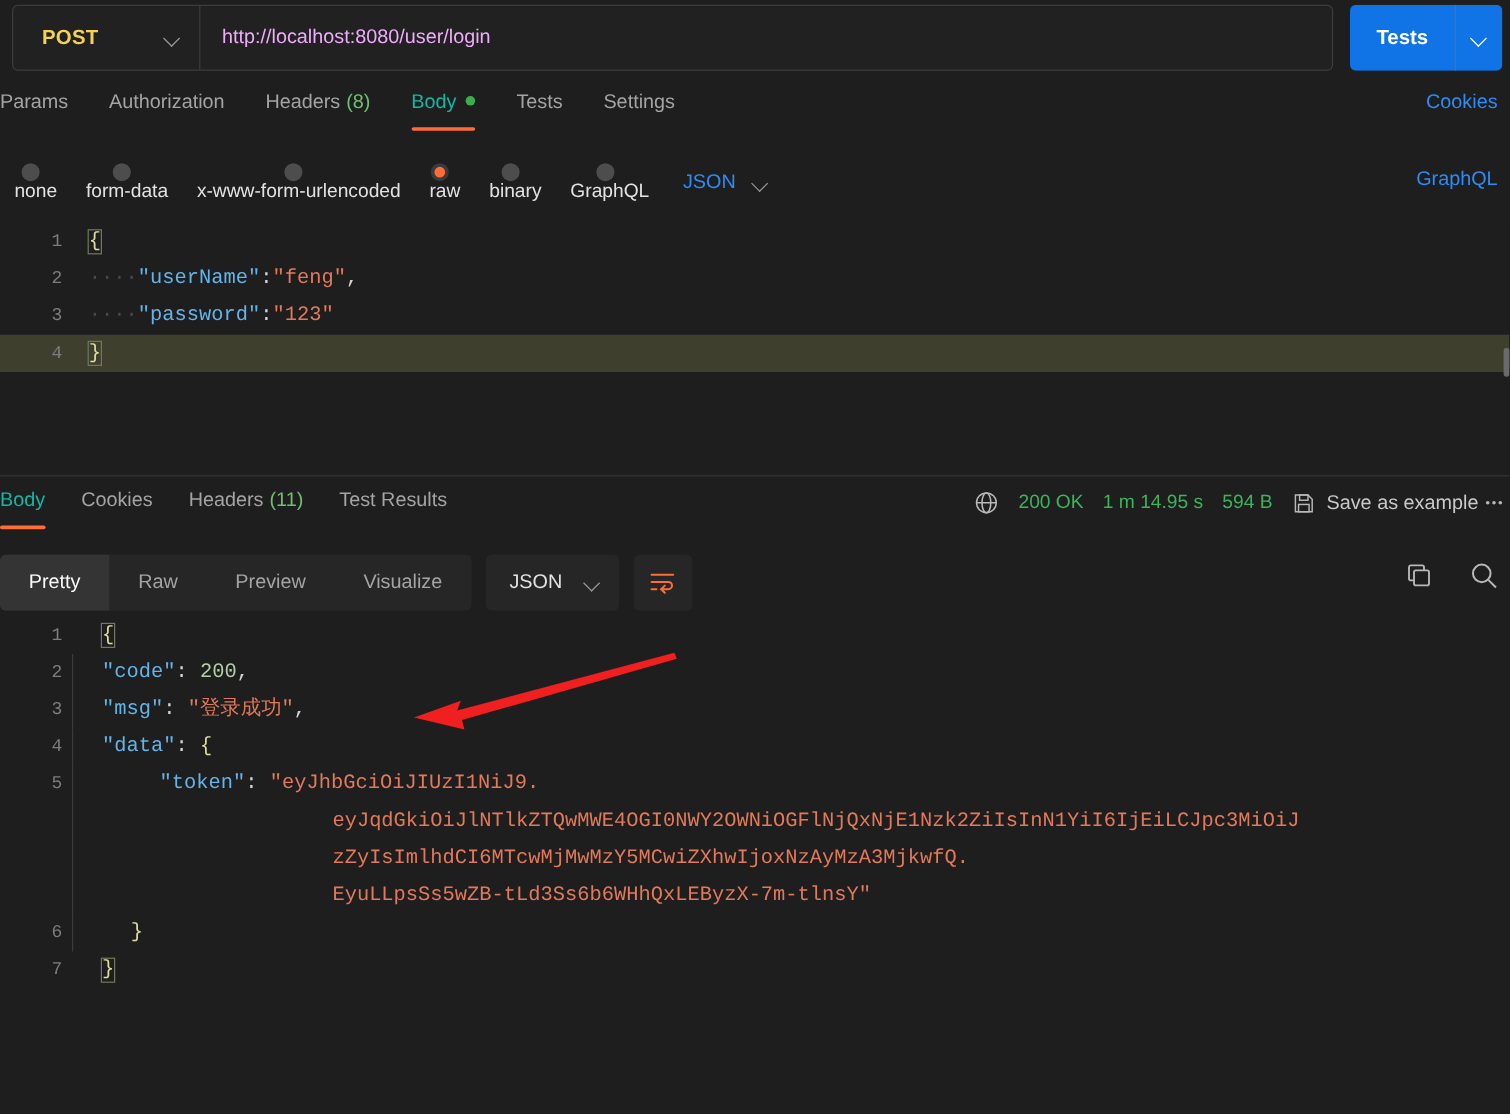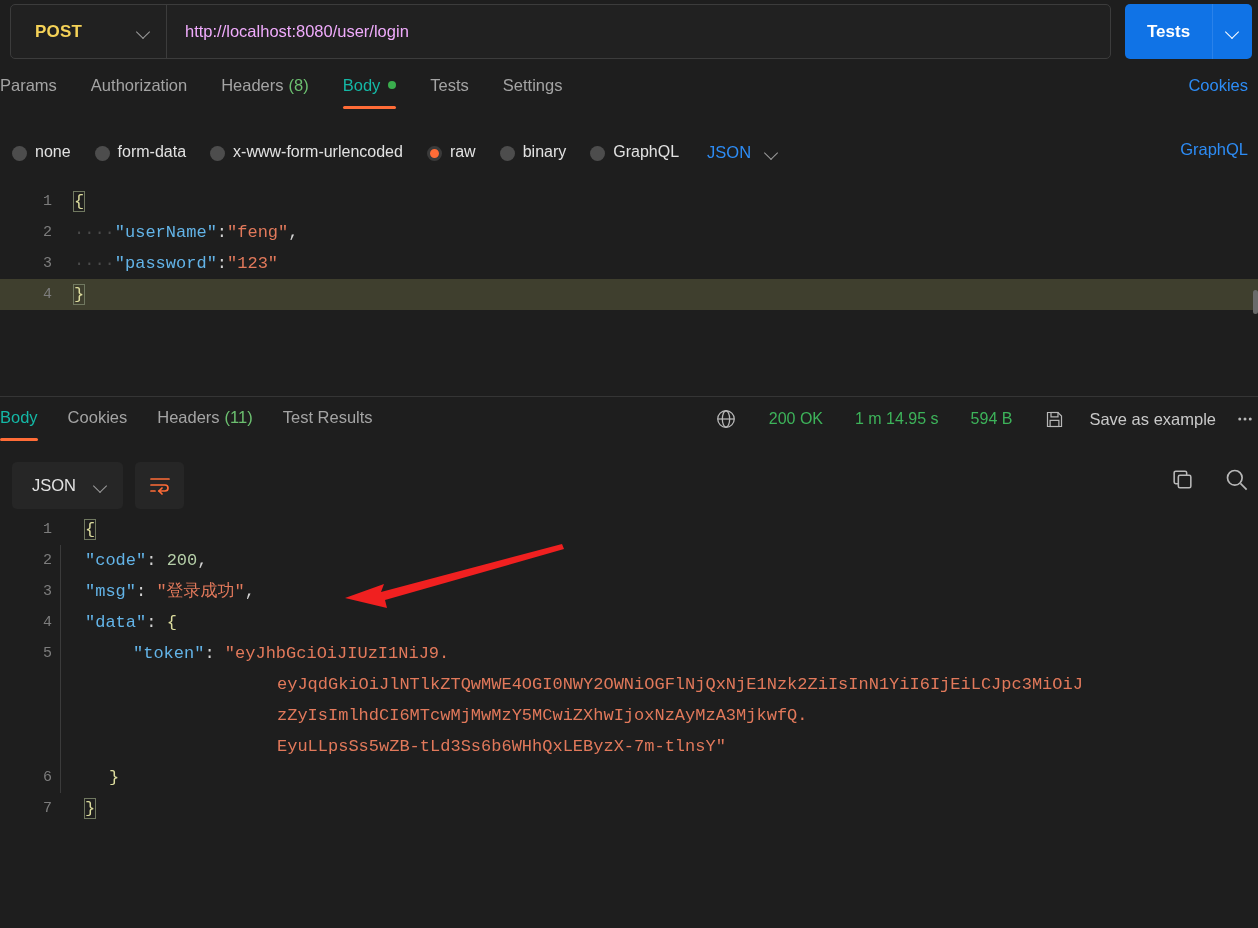--- a/index.html
+++ b/index.html
@@ -82,21 +82,21 @@
   .cookies-link {
     position: absolute; right: 10px; top: 76px;
     color: #2d8cf5; font-size: 16.5px; cursor: pointer;
   }
 
   
   .bodytype-row {
     position: absolute; top: 136px; left: 12px; width: 1246px; height: 32px;
     display: flex; align-items: center;
   }
-  .radio-item { display: flex; align-items: flex-end; margin-right: 24px; cursor: pointer; }
+  .radio-item { display: flex; align-items: center; margin-right: 24px; cursor: pointer; flex-direction: column; }
   .radio {
     width: 15px; height: 15px; border-radius: 50%;
     background: #4d4d4d; margin-right: 8px; flex: 0 0 15px;
   }
   .radio.on { background: #ff6c37; border: 3px solid #3a3a3a; }
   .radio-label { font-size: 16px; color: #e2e2e2; }
   .json-dd {
     display: flex; align-items: center; cursor: pointer; margin-left: 4px;
   }
   .json-dd-label { color: #2d8cf5; font-size: 16.5px; margin-right: 14px; }
@@ -143,21 +143,21 @@
   
   .resp-tabs {
     position: absolute; top: 404px; left: 0; width: 1258px; height: 44px;
     display: flex; align-items: flex-start;
   }
   .resp-tabs .tab { margin-right: 30px; }
   .resp-tabs .tab:first-child { margin-left: 0; }
 
   .resp-meta {
     position: absolute; right: 4px; top: 408px;
-    display: flex; align-items: center; gap: 16px;
+    display: flex; align-items: center; gap: 0;
   }
   .meta-green { color: #3db35a; font-size: 16px; margin-right: 16px; }
   .meta-gray { color: #c9c9c9; font-size: 16.5px; }
   .icon-btn { display: flex; align-items: center; cursor: pointer; }
 
   
   .resp-toolbar {
     position: absolute; top: 460px; left: 0; width: 1258px; height: 50px;
     display: flex; align-items: center; padding-left: 0;
   }
@@ -323,20 +323,34 @@
   <span class="icon-btn">
     <svg width="18" height="18" viewBox="0 0 24 24" fill="#b8b8b8">
       <circle cx="5" cy="12" r="2"></circle>
         <circle cx="12" cy="12" r="2"></circle>
         <circle cx="19" cy="12" r="2"></circle>
     </svg>
   </span>
 </div>
 
 <div class="resp-toolbar">
+  <div class="seg">
+    <div class="seg-item active">
+        <span>Pretty</span>
+      </div>
+    <div class="seg-item">
+        <span>Raw</span>
+      </div>
+    <div class="seg-item">
+        <span>Preview</span>
+      </div>
+    <div class="seg-item">
+        <span>Visualize</span>
+      </div>
+  </div>
   <div class="dd-box">
     <span class="lbl">JSON</span>
     <span class="chev"></span>
   </div>
   <div class="wrap-btn">
     <svg width="24" height="20" viewBox="0 0 24 20" fill="none" stroke="#ff6c37" stroke-width="1.7" stroke-linecap="round">
       <line x1="3" y1="4" x2="21" y2="4"></line>
       <path d="M3 10h14a3 3 0 0 1 0 6h-6"></path>
       <polyline points="14,13 11,16 14,19"></polyline>
       <line x1="3" y1="16" x2="7" y2="16"></line>

